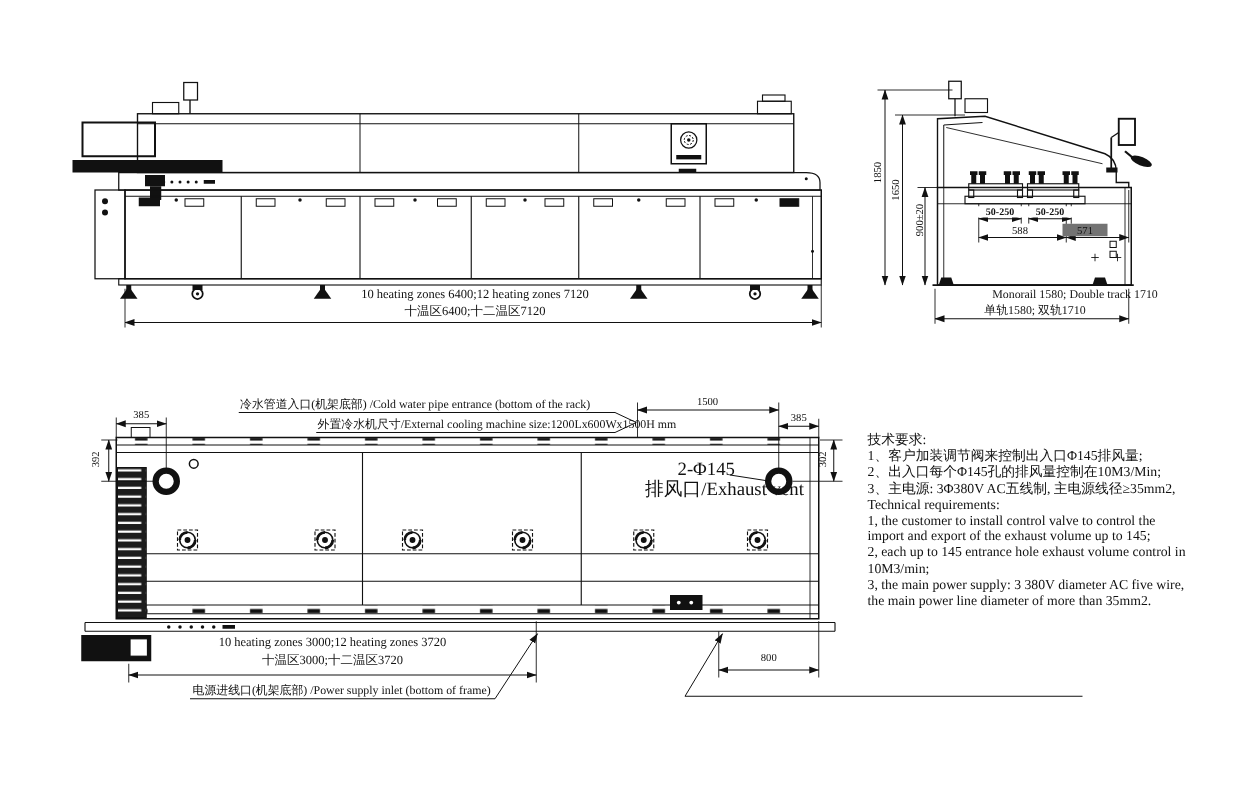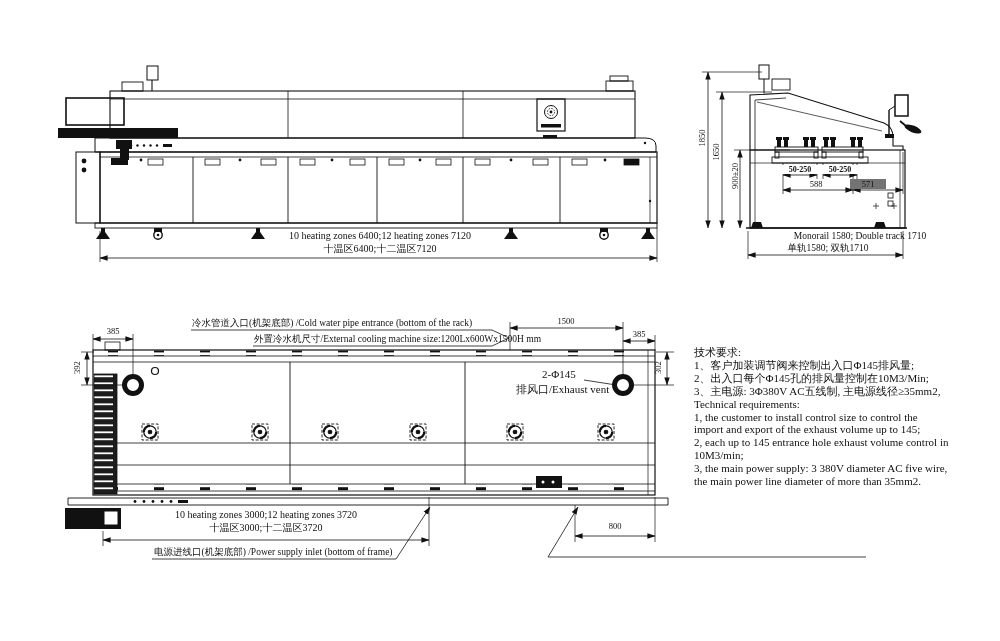--- a/index.html
+++ b/index.html
@@ -3,21 +3,21 @@
 <meta charset="utf-8">
 <style>
   html,body{margin:0;padding:0;background:#ffffff;}
   #canvas{position:relative;width:1000px;height:641px;background:#ffffff;overflow:hidden;
           font-family:"Liberation Serif","DejaVu Serif",serif;color:#111;}
   #linework{position:absolute;left:0;top:0;}
   .lbl{position:absolute;white-space:nowrap;color:#111;}
   .c{text-align:center;}
   .f10{font-size:10px;}
   .f95{font-size:9.5px;}
-  .f9{font-size:11px;}
+  .f9{font-size:15px;}
   .f85{font-size:8.5px;}
   .f8{font-size:8px;font-weight:bold;}
   .vdim{position:absolute;transform:rotate(-90deg);transform-origin:center center;
         text-align:center;font-size:8.5px;white-space:nowrap;}
   #tech{position:absolute;left:694px;top:346px;width:232px;font-size:11px;line-height:12.9px;}
   #tech div{white-space:nowrap;}
 </style>
 </head>
 <body>
 
@@ -382,21 +382,21 @@
 <div class="lbl c f10" style="left:116px;top:521px;width:300px;">十温区3000;十二温区3720</div>
 <div class="lbl f95" style="left:154px;top:546px;">电源进线口(机架底部) /Power supply inlet (bottom of frame)</div>
 <div class="lbl c f85" style="left:595px;top:521px;width:40px;">800</div>
 
 <div id="tech">
   <div>技术要求:</div>
   <div>1、客户加装调节阀来控制出入口Φ145排风量;</div>
   <div>2、出入口每个Φ145孔的排风量控制在10M3/Min;</div>
   <div>3、主电源: 3Φ380V AC五线制, 主电源线径≥35mm2,</div>
   <div>Technical requirements:</div>
-  <div>1, the customer to install control size to control the</div>
+  <div>1, the customer to install control valve to control the</div>
   <div>import and export of the exhaust volume up to 145;</div>
   <div>2, each up to 145 entrance hole exhaust volume control in</div>
   <div>10M3/min;</div>
   <div>3, the main power supply: 3 380V diameter AC five wire,</div>
   <div>the main power line diameter of more than 35mm2.</div>
 </div>
 
 </div>
 
 </body></html>

